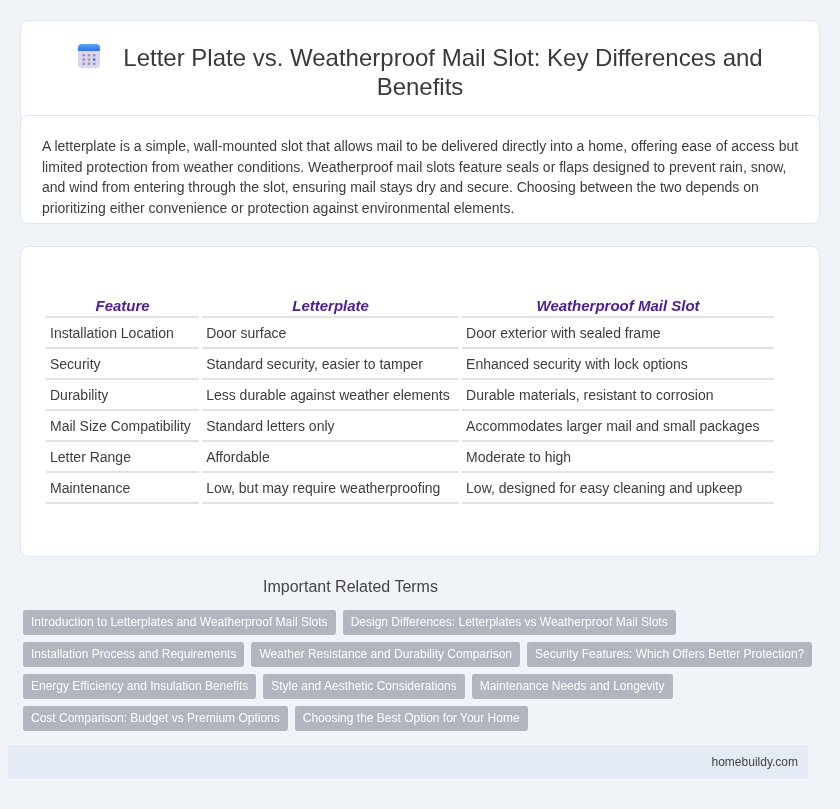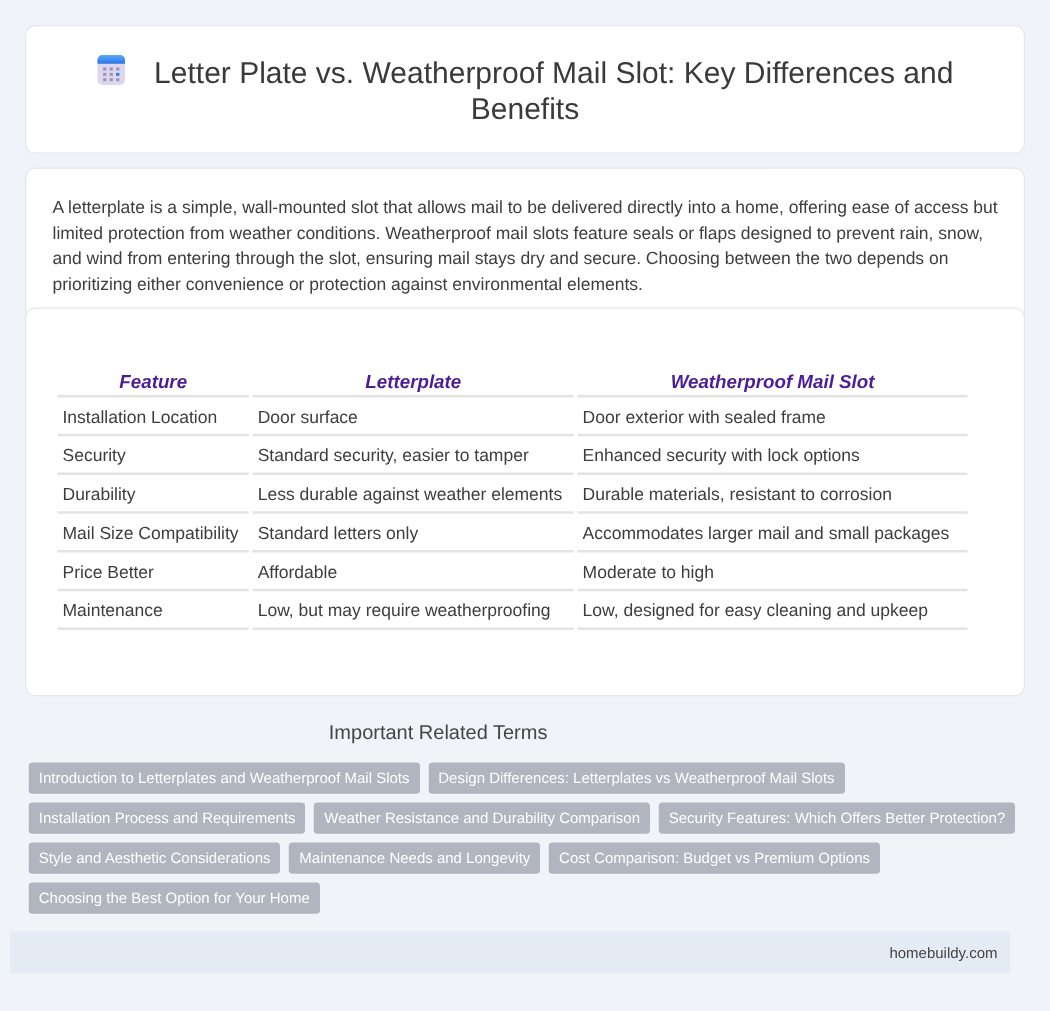--- a/index.html
+++ b/index.html
@@ -28,21 +28,21 @@
       color: #3a3a3a;
       padding: 0 50px;
     }
     .title-icon {
       display: inline-block;
       width: 24px; height: 26px;
       vertical-align: -3px;
       margin-right: 22px;
       position: relative;
     }
-    .intro-card { top: 134px; height: 129px; }
+    .intro-card { top: 115px; height: 109px; }
     .intro-text {
       position: absolute; left: 21px; right: 20px; top: 20px;
       font-size: 14px; line-height: 20.5px; color: #3d3d3d;
     }
     .table-card { top: 246px; height: 311px; }
     table {
       position: absolute; left: 22px; top: 47px;
       width: 734px;
       border-collapse: separate;
       border-spacing: 3px 0;
@@ -149,41 +149,42 @@
         <td>Durability</td>
         <td>Less durable against weather elements</td>
         <td>Durable materials, resistant to corrosion</td>
       </tr>
       <tr>
         <td>Mail Size Compatibility</td>
         <td>Standard letters only</td>
         <td>Accommodates larger mail and small packages</td>
       </tr>
       <tr>
-        <td>Price Better</td>
+        <td>Letter Range</td>
         <td>Affordable</td>
         <td>Moderate to high</td>
       </tr>
       <tr>
         <td>Maintenance</td>
         <td>Low, but may require weatherproofing</td>
         <td>Low, designed for easy cleaning and upkeep</td>
       </tr>
     </tbody>
   </table>
 </div>
 
 <div class="terms-title">Important Related Terms</div>
 
 <div class="terms">
   <span class="tag">Introduction to Letterplates and Weatherproof Mail Slots</span>
   <span class="tag">Design Differences: Letterplates vs Weatherproof Mail Slots</span>
   <span class="tag">Installation Process and Requirements</span>
   <span class="tag">Weather Resistance and Durability Comparison</span>
   <span class="tag">Security Features: Which Offers Better Protection?</span>
+  <span class="tag">Energy Efficiency and Insulation Benefits</span>
   <span class="tag">Style and Aesthetic Considerations</span>
   <span class="tag">Maintenance Needs and Longevity</span>
   <span class="tag">Cost Comparison: Budget vs Premium Options</span>
   <span class="tag">Choosing the Best Option for Your Home</span>
 </div>
 
 <div class="footer">
   <span>homebuildy.com</span>
 </div>
 

